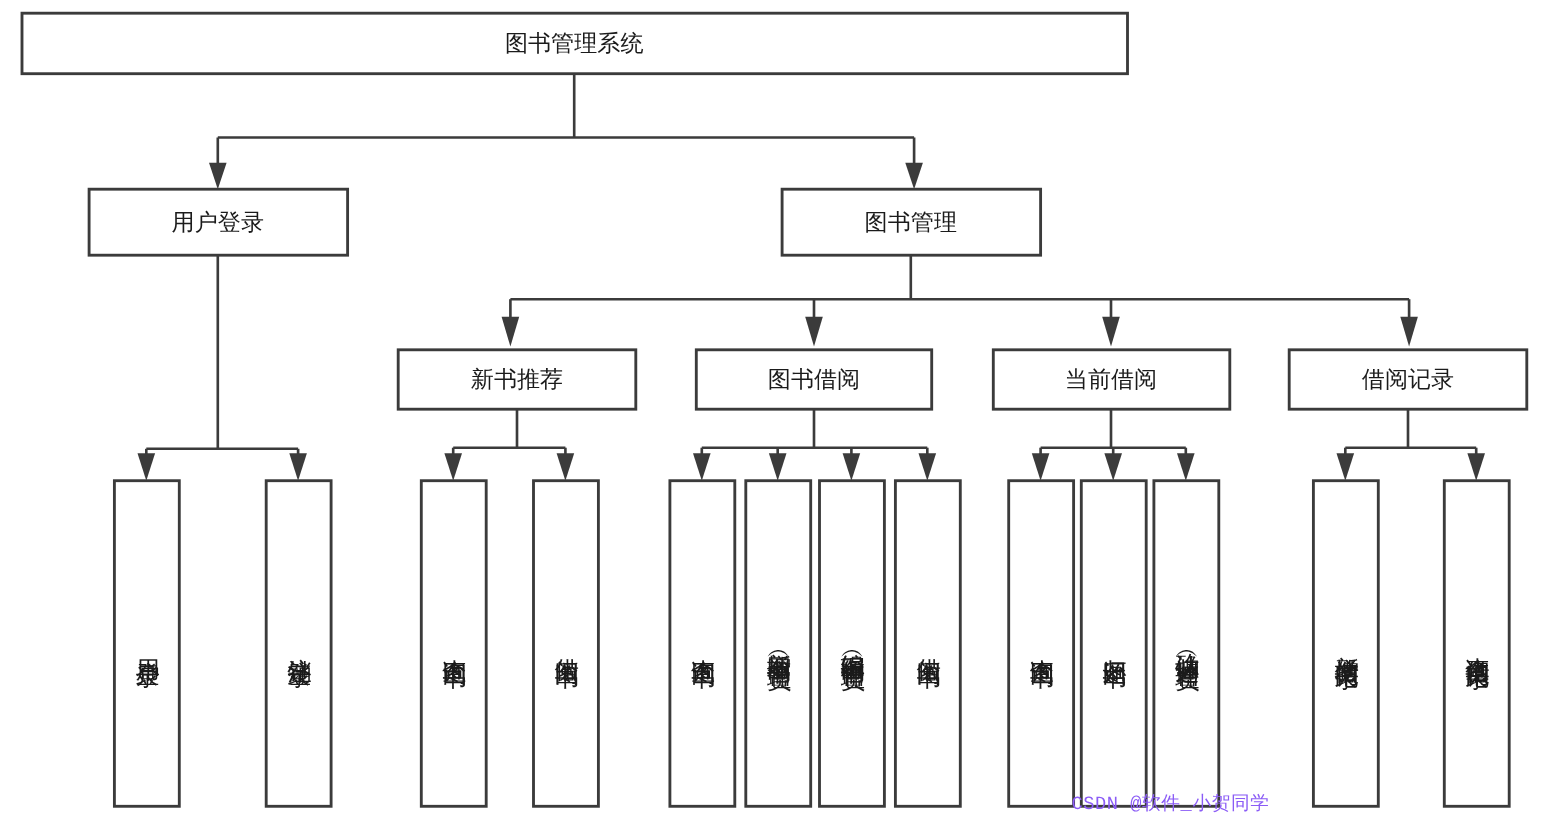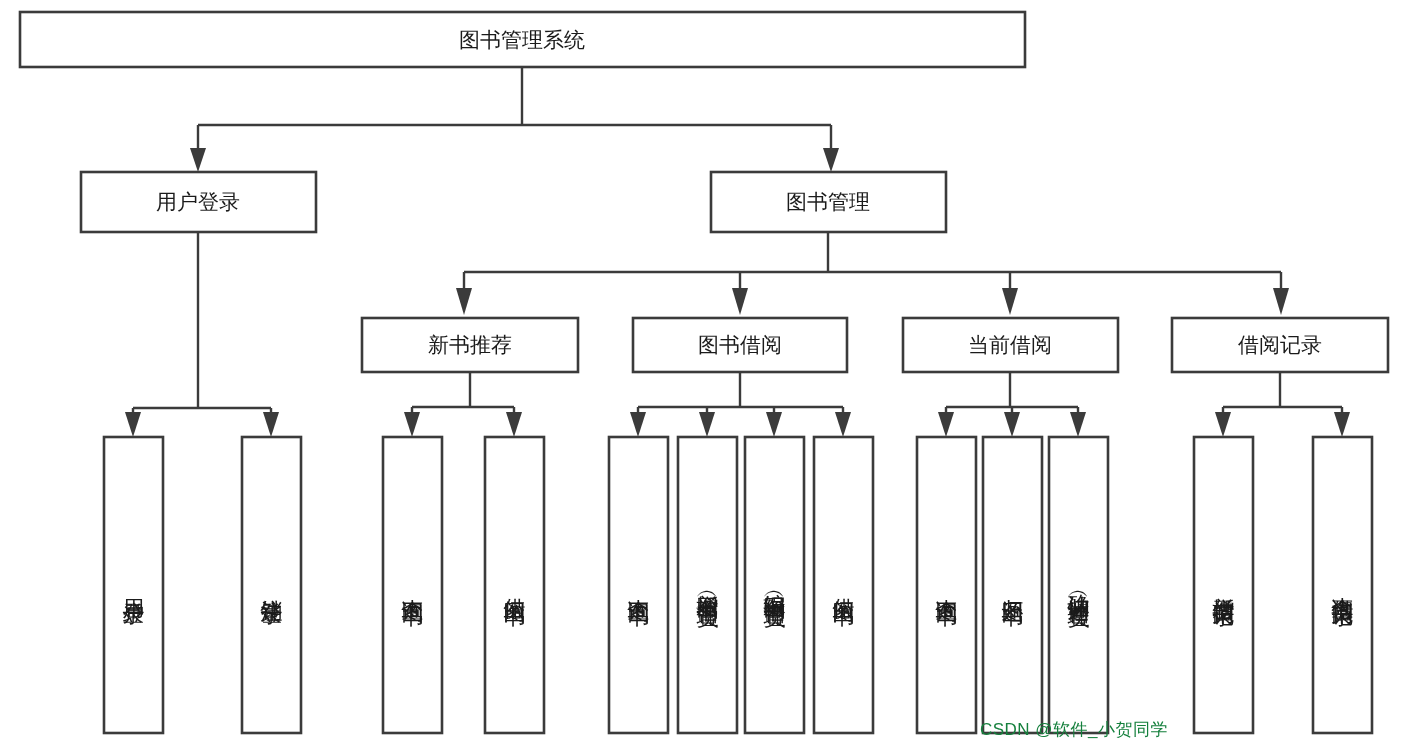--- a/index.html
+++ b/index.html
@@ -56,25 +56,25 @@
     font-family: "DejaVu Sans", "Liberation Sans", sans-serif;
     font-size: 22px;
     line-height: 1.08;
     letter-spacing: 2px;
     color: #1b1b1b;
     white-space: nowrap;
     pointer-events: none;
   }
   .watermark {
     position: absolute;
-    right: 10px;
+    right: 24px;
     bottom: 6px;
-    font-family: Liberation Sans, sans-serif;
+    font-family: Liberation Mono, monospace;
     font-size: 17px;
-    color: #15803d;
+    color: #8b5cf6;
     letter-spacing: 0.5px;
     user-select: none;
   }
 </style>
 </head>
 <body>
 
 <div id="diagram-root">
 
   <svg class="tree-canvas" viewBox="0 0 1405 747">

